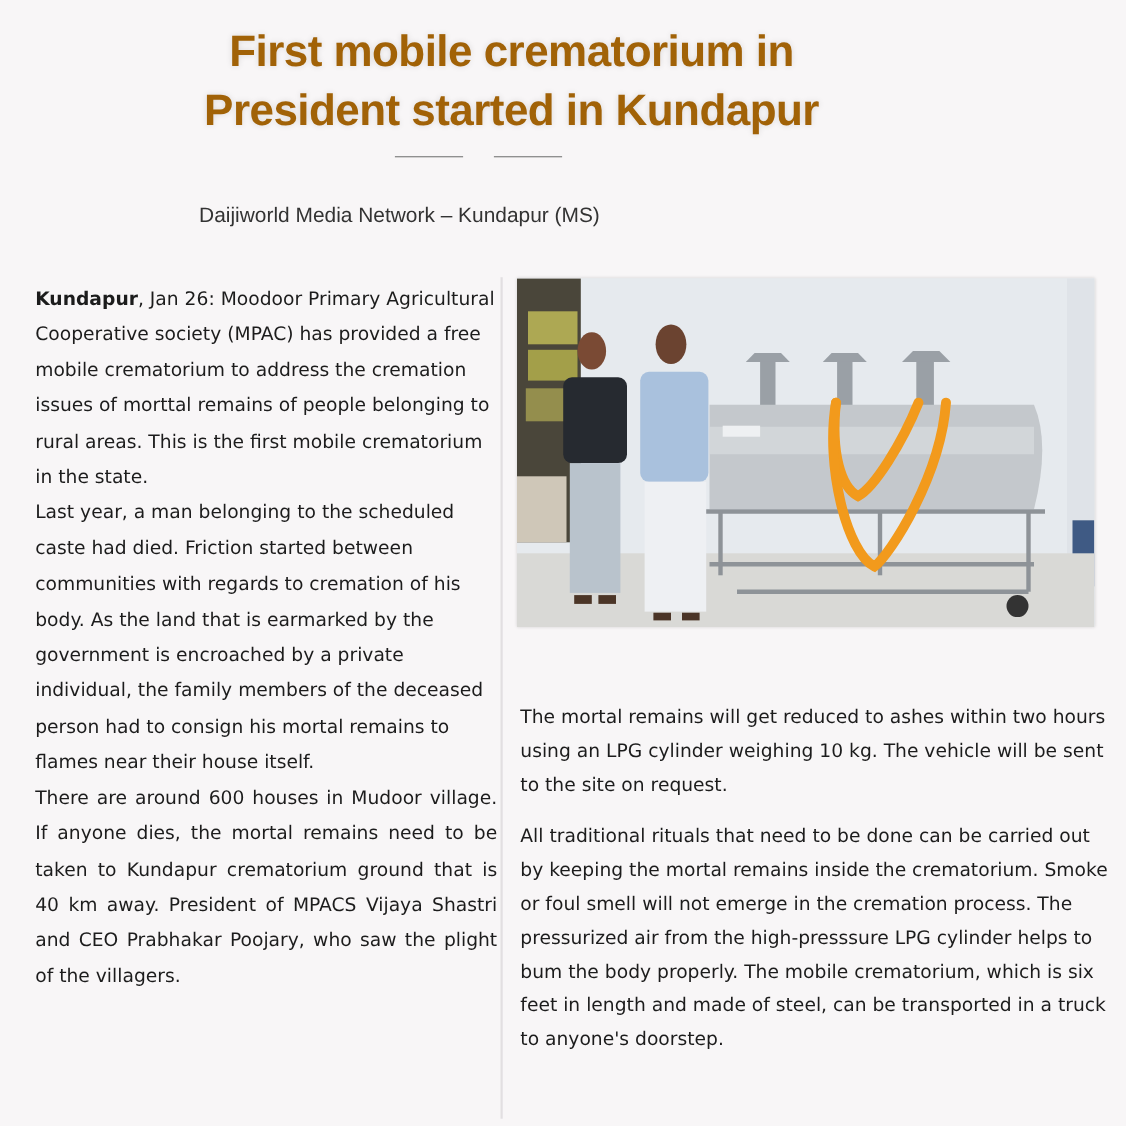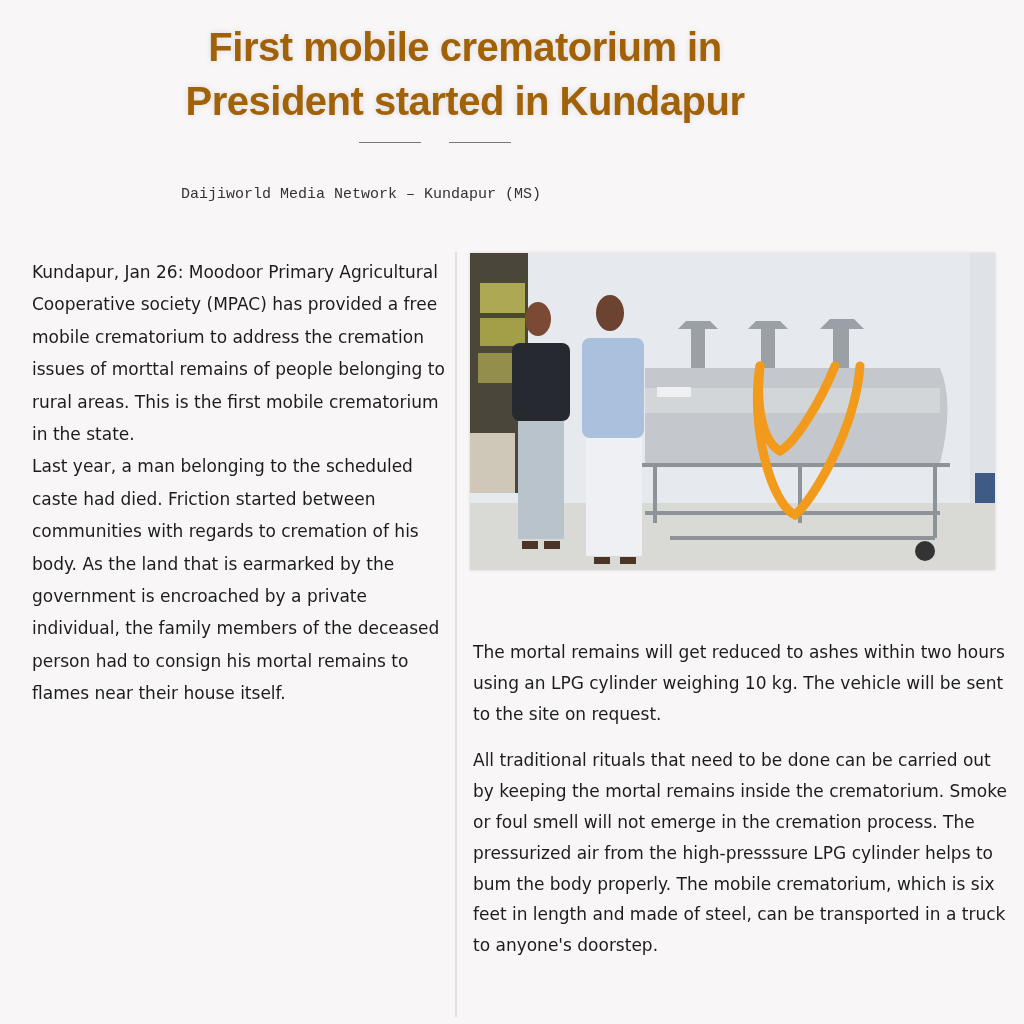--- a/index.html
+++ b/index.html
@@ -46,22 +46,22 @@
       width: 62px;
       height: 1px;
       background: #777;
       margin: 0 14px;
       flex: 0 0 auto;
     }
     .byline {
       position: absolute;
       top: 186px;
       left: 181px;
-      font-family: Liberation Mono, monospace;
-      font-size: 15px;
+      font-family: Liberation Sans, sans-serif;
+      font-size: 19px;
       color: #333;
     }
     .col-left {
       position: absolute;
       left: 32px;
       top: 256px;
       width: 420px;
       font-family: "DejaVu Sans", sans-serif;
       font-size: 17px;
       line-height: 32.4px;
@@ -99,40 +99,41 @@
       top: 589px;
       width: 540px;
       font-family: "DejaVu Sans", sans-serif;
       font-size: 17px;
       line-height: 30.8px;
       color: #1c1c1c;
       margin-top: 48px;
     }
     .col-right p.p1 { margin-bottom: 16px; }
     .col-right p.p2 { margin-bottom: 18px; }
-    b { font-weight: normal; }
+    b { font-weight: bold; }
   </style>
 </head>
 <body>
 
 <h1 class="headline">
   <span>First mobile crematorium in</span><br>
   <span>President started in Kundapur</span>
 </h1>
 
 <div class="dateline">
   <span class="rule"></span>
   <span class="rule"></span>
 </div>
 
 <div class="byline">Daijiworld Media Network – Kundapur (MS)</div>
 
 <div class="col-left">
   <p><b>Kundapur</b><span>, Jan 26: Moodoor Primary Agricultural Cooperative society (MPAC) has provided a free mobile crematorium to address the cremation issues of mort­tal remains of people belonging to rural areas. This is the first mobile crematorium in the state.</span></p>
   <p>Last year, a man belonging to the sche­duled caste had died. Friction started bet­ween communities with regards to crem­ation of his body. As the land that is ear­marked by the government is encroache­d by a private individual, the family mem­bers of the deceased person had to con­sign his mortal remains to flames near their house itself.</p>
+  <p class="justify">There are around 600 houses in Mudoor village. If anyone dies, the mortal remains need to be taken to Kundapur cremato­rium ground that is 40 km away. President of MPACS Vijaya Shastri and CEO Prabhakar Poojary, who saw the plight of the villagers.</p>
 </div>
 
 <div class="divider"></div>
 
 <div class="photo" role="img" aria-label="Two men standing beside a steel mobile crematorium decorated with an orange marigold garland">
   <svg width="525" height="317" viewBox="0 0 525 317" xmlns="http://www.w3.org/2000/svg">
 
     <rect x="0" y="0" width="525" height="317" fill="#e6eaee"></rect>
 
     <rect x="0" y="0" width="58" height="240" fill="#4a463a"></rect>

